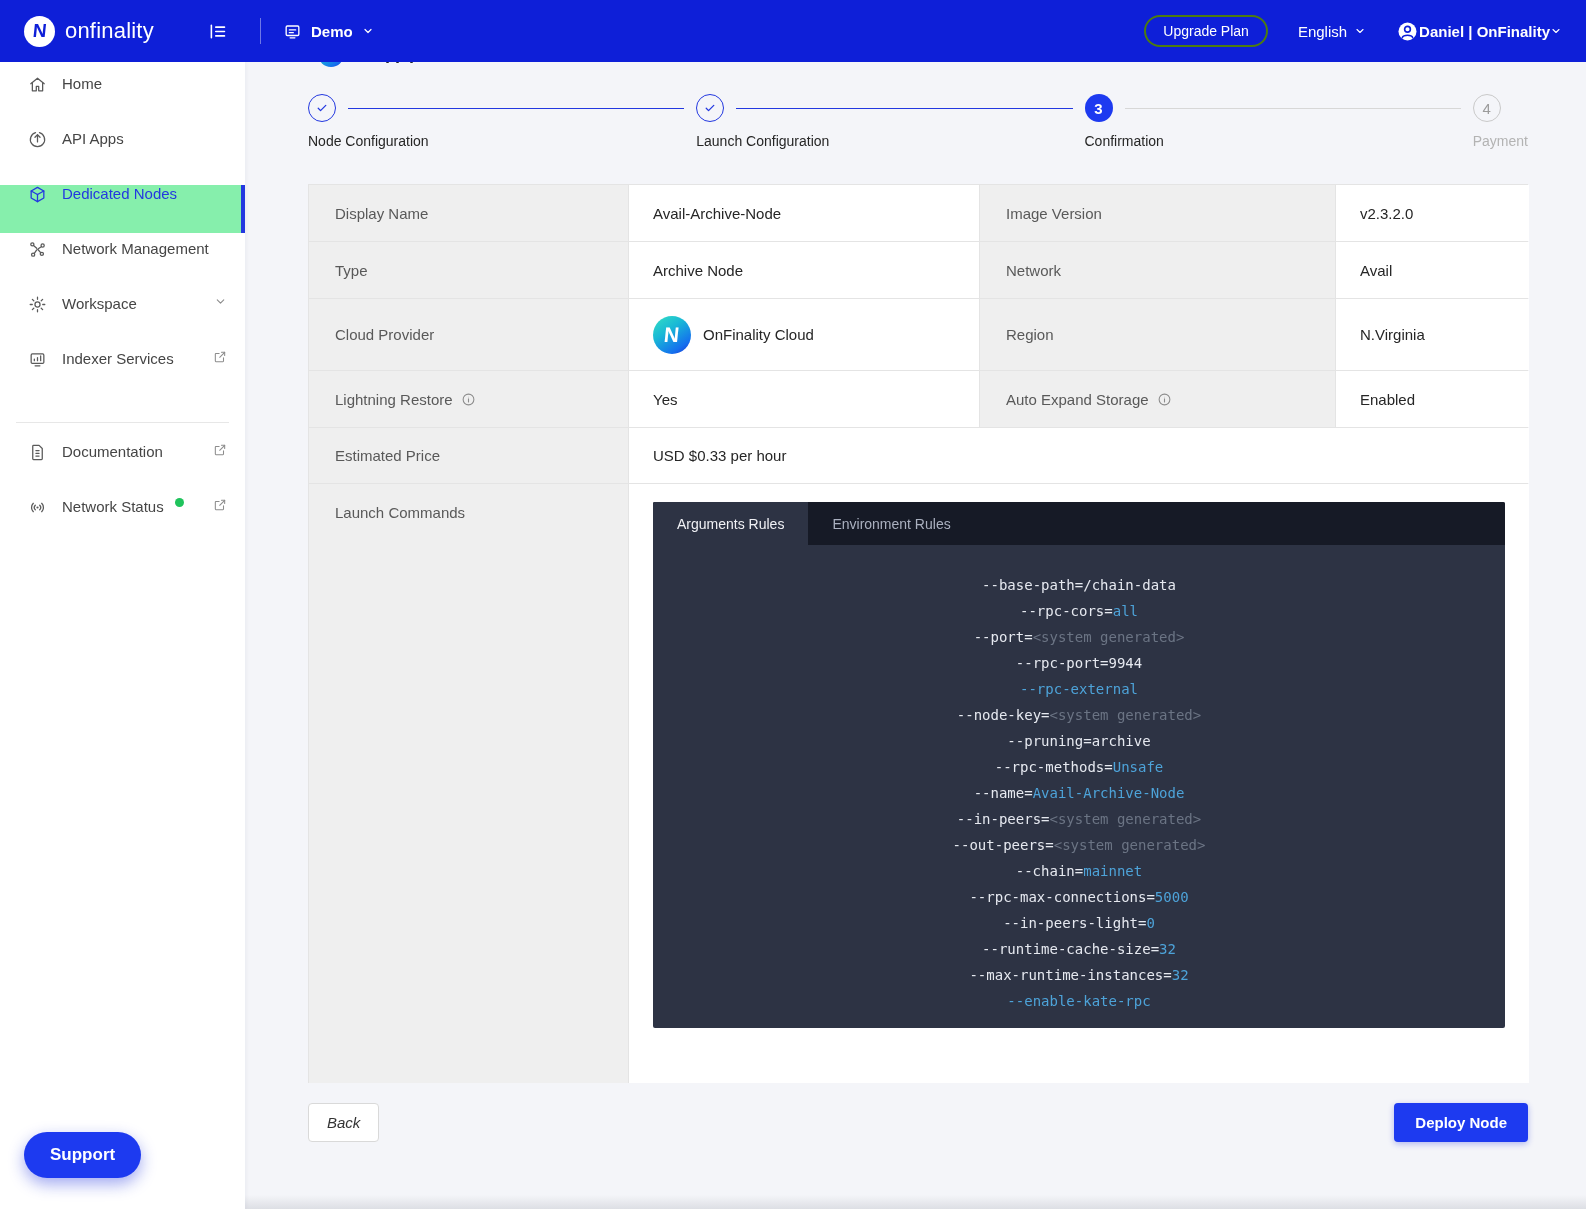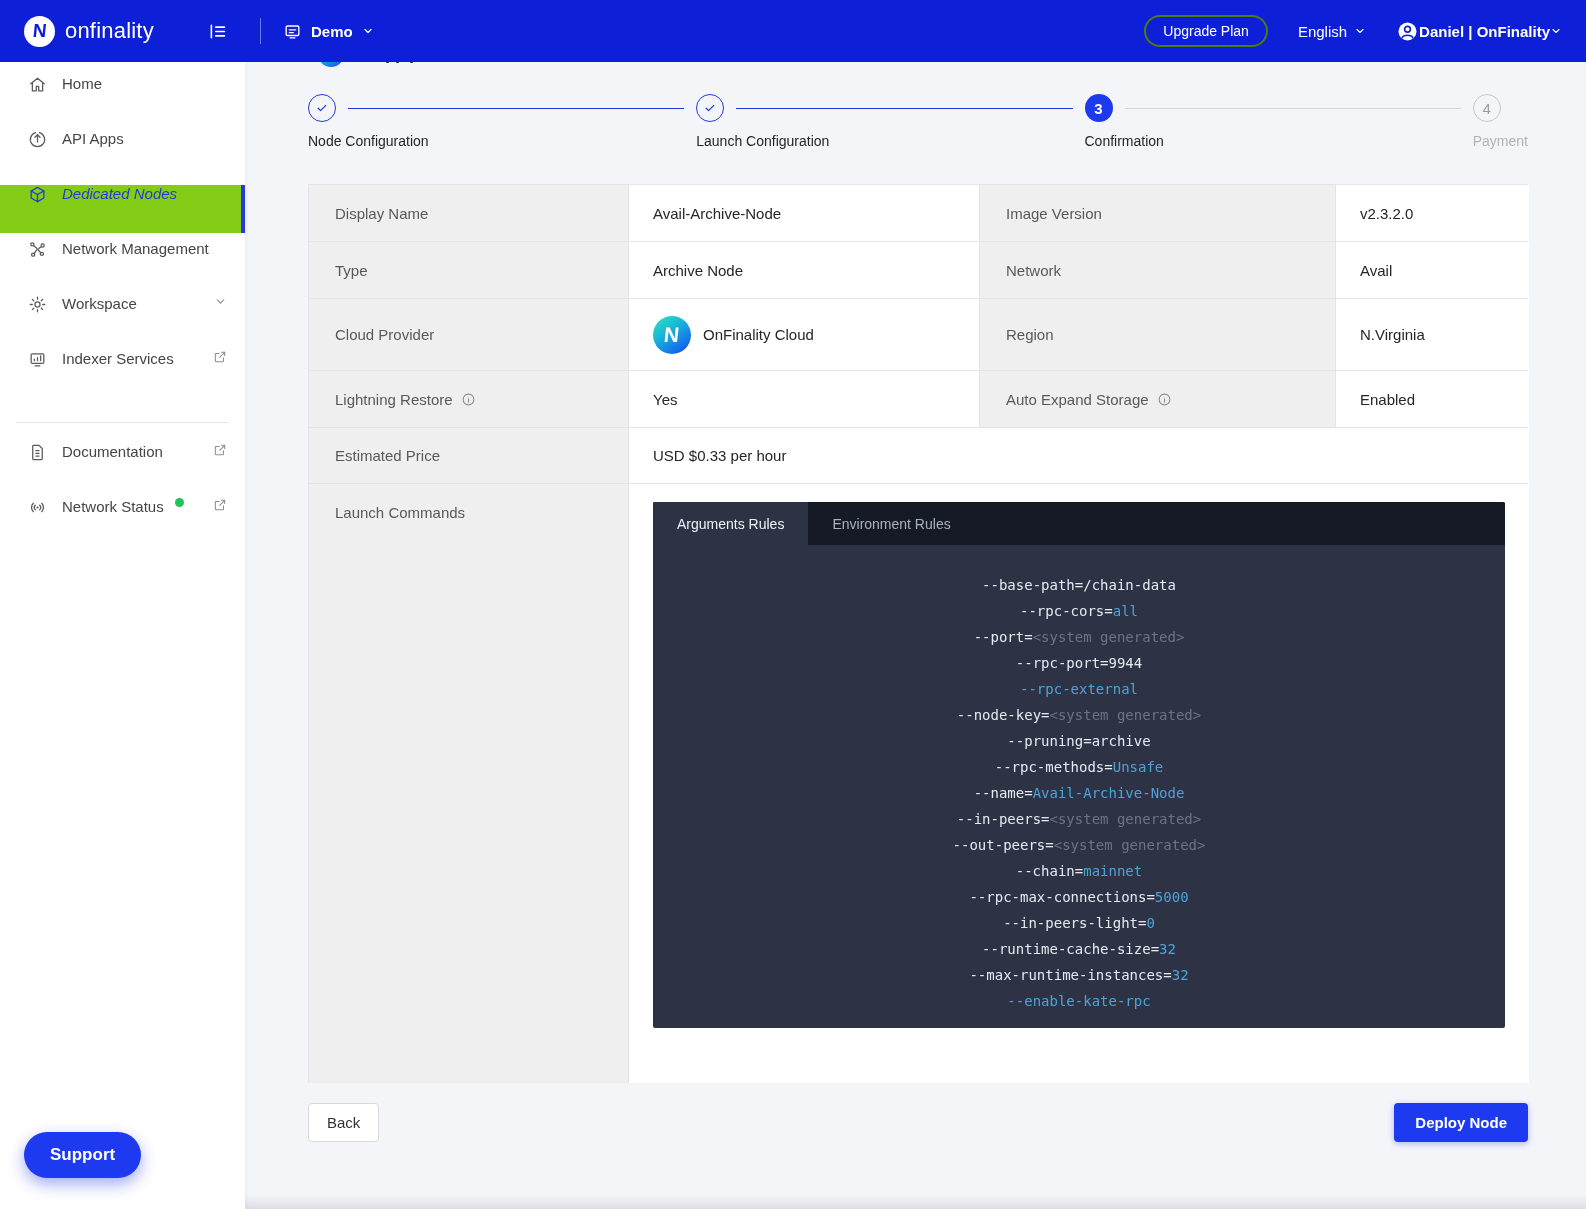--- a/index.html
+++ b/index.html
@@ -49,21 +49,21 @@
   
   .sidebar{
     position:absolute;top:62px;left:0;bottom:0;width:245px;background:#fff;z-index:20;
     box-shadow:1px 0 4px rgba(20,30,80,.05);padding-top:13px;
   }
   .side-item{
     height:48px;margin-bottom:7px;display:flex;align-items:flex-start;padding:0 18px 0 28px;
     color:#454545;font-size:15px;cursor:pointer;position:relative;
   }
   .side-item .s-icon{color:#5a5a5a;margin-right:15px;display:flex;}
-  .side-item.active{color:var(--color-accent);background:#84cc16;font-style:italic;}
+  .side-item.active{color:var(--color-accent);background:#86efac;}
   .side-item.active .s-icon{color:var(--color-accent);}
   .side-item.active::after{content:"";position:absolute;right:0;top:0;bottom:0;width:4px;background:var(--color-accent);}
   .side-item .right-ic{margin-left:auto;color:#8c8c8c;display:flex;}
   .side-divider{height:1px;background:#e7e7e7;margin:24px 16px 20px 16px;}
   .green-dot{width:9px;height:9px;border-radius:50%;background:var(--color-status-green);margin-left:11px;}
   .support-btn{
     position:absolute;left:24px;bottom:31px;z-index:40;background:var(--color-action);color:#fff;
     border:none;border-radius:24px;padding:13px 26px;font-size:17px;font-weight:700;font-family:inherit;
     box-shadow:0 6px 16px rgba(20,40,220,.4);cursor:pointer;
   }
@@ -122,21 +122,21 @@
   .code-tab.active{background:var(--code-bg);color:#f0f1f5;}
   .code-content{padding:27px 24px;font-family:"DejaVu Sans Mono",monospace;font-size:14px;}
   .code-line{height:26px;line-height:26px;white-space:pre;color:var(--code-plain);}
   .seg-plain{color:var(--code-plain);}
   .seg-value{color:var(--color-code-value);}
   .seg-muted{color:var(--color-code-muted);}
   
   .footer-actions{display:flex;justify-content:space-between;align-items:flex-start;margin-top:20px;}
   .back-btn{
     background:#fff;border:1px solid #d9d9d9;border-radius:4px;padding:10px 18px;font-size:15px;
-    color:#333;font-family:inherit;cursor:pointer;
+    color:#333;font-family:inherit;cursor:pointer;font-style:italic;
   }
   .deploy-btn{
     background:var(--color-action);border:none;border-radius:4px;padding:11px 21px;font-size:15px;font-weight:600;
     color:#fff;font-family:inherit;cursor:pointer;box-shadow:0 2px 6px rgba(20,40,220,.3);
   }
   .bottom-shade{
     position:absolute;left:245px;right:0;bottom:0;height:14px;z-index:25;pointer-events:none;
     background:linear-gradient(to bottom,rgba(15,22,45,0),rgba(15,22,45,.10));
   }
 </style>

